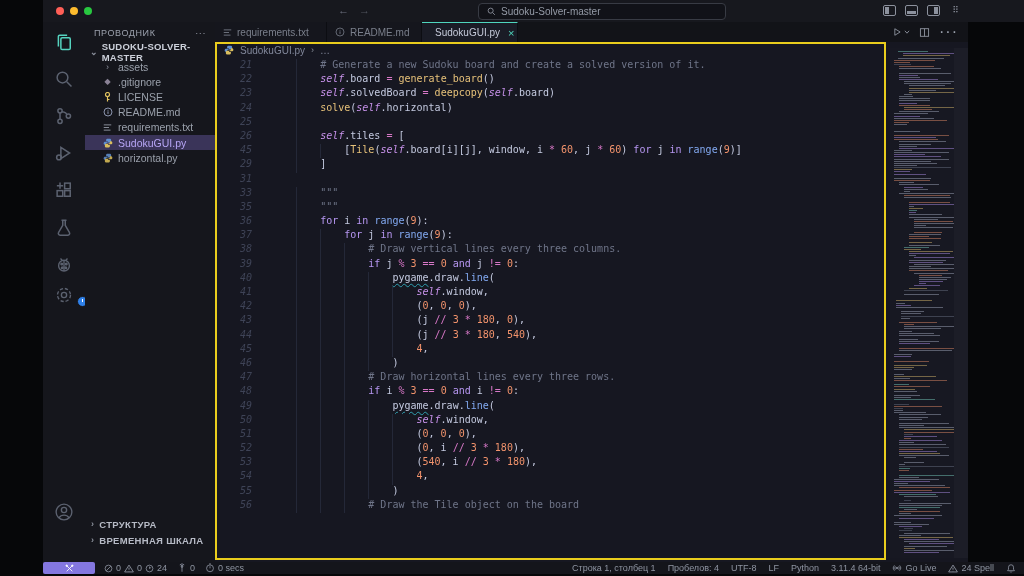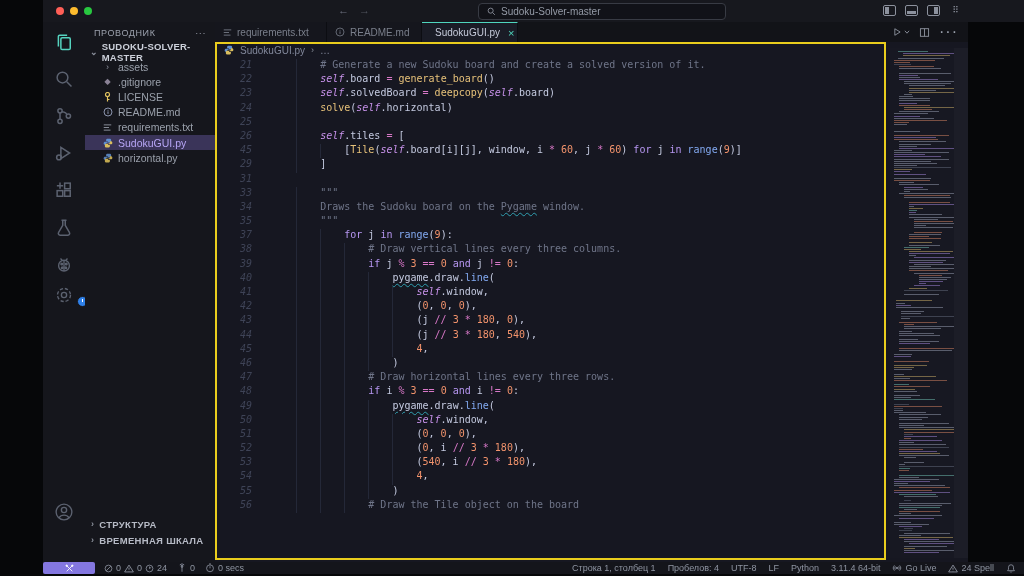--- a/index.html
+++ b/index.html
@@ -337,26 +337,26 @@
           </div>
           <div class="code-line">
             <span class="gut">31</span>
             <span class="pre"></span>
           </div>
           <div class="code-line">
             <span class="gut">33</span>
             <span class="pre"><i class="guide" style="left: calc(4ch + 14px);"></i><span class="t-d">        """</span></span>
           </div>
           <div class="code-line">
-            <span class="gut">34</span>
-            <span class="pre"><i class="guide" style="left: calc(4ch + 14px);"></i><span class="t-d">        Draws the Sudoku board on the </span><span class="t-d sq">Pygame</span><span class="t-d"> window.</span></span>
-          </div>
-          <div class="code-line">
             <span class="gut">35</span>
             <span class="pre"><i class="guide" style="left: calc(4ch + 14px);"></i><span class="t-d">        """</span></span>
+          </div>
+          <div class="code-line">
+            <span class="gut">36</span>
+            <span class="pre"><i class="guide" style="left: calc(4ch + 14px);"></i><span class="t-v">        </span><span class="t-k">for</span><span class="t-v"> i </span><span class="t-k">in</span><span class="t-v"> </span><span class="t-b">range</span><span class="t-v">(</span><span class="t-n">9</span><span class="t-v">):</span></span>
           </div>
           <div class="code-line">
             <span class="gut">37</span>
             <span class="pre"><i class="guide" style="left: calc(4ch + 14px);"></i><i class="guide" style="left: calc(8ch + 14px);"></i><span class="t-v">            </span><span class="t-k">for</span><span class="t-v"> j </span><span class="t-k">in</span><span class="t-v"> </span><span class="t-b">range</span><span class="t-v">(</span><span class="t-n">9</span><span class="t-v">):</span></span>
           </div>
           <div class="code-line">
             <span class="gut">38</span>
             <span class="pre"><i class="guide" style="left: calc(4ch + 14px);"></i><i class="guide" style="left: calc(8ch + 14px);"></i><i class="guide" style="left: calc(12ch + 14px);"></i><span class="t-c">                # Draw vertical lines every three columns.</span></span>
           </div>
           <div class="code-line">

